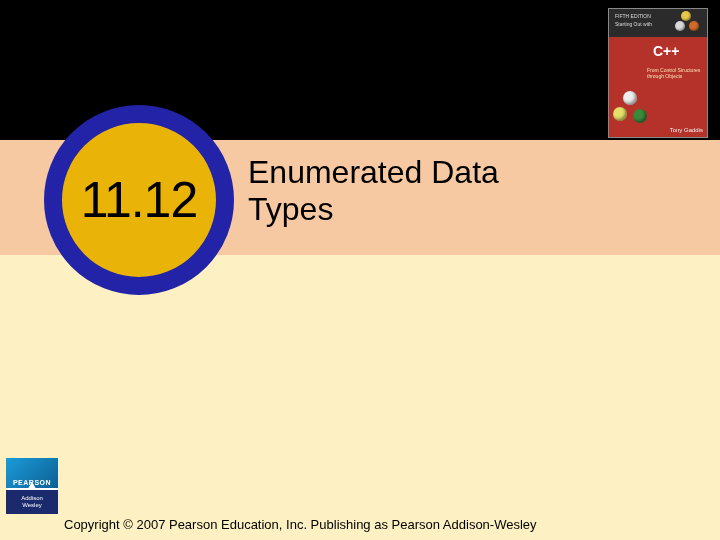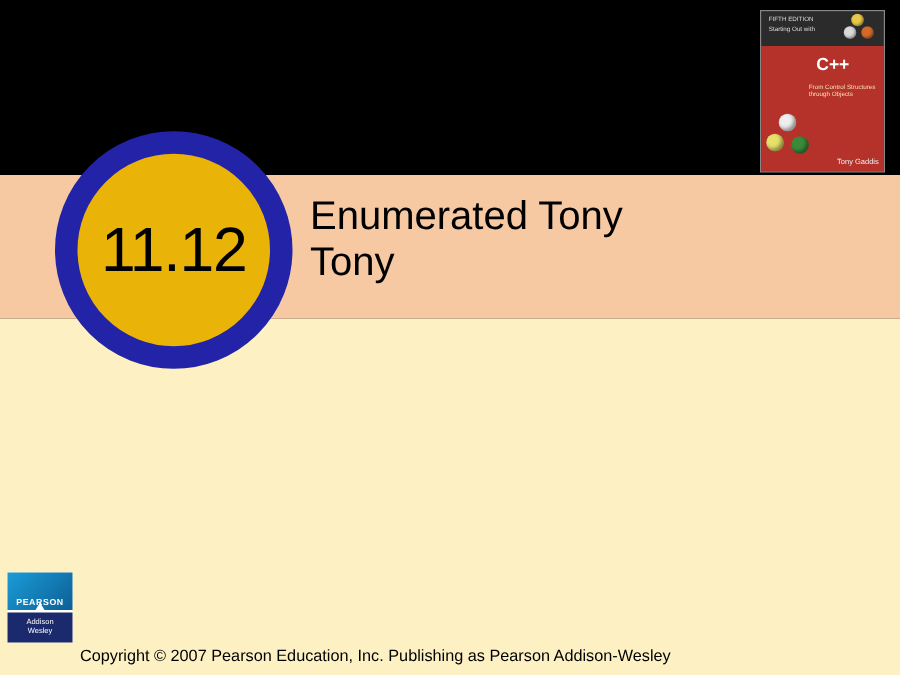--- a/index.html
+++ b/index.html
@@ -142,22 +142,22 @@
     <div class="ball" style="top:18px;left:20px;background:#3a8a3a;"></div>
   </div>
   <div class="author">Tony Gaddis</div>
 </div>
 
 <div class="circle">
   <div class="section-number">11.12</div>
 </div>
 
 <div class="title">
-  <span>Enumerated Tony</span><br>
-  <span>Tony</span>
+  <span>Enumerated Data</span><br>
+  <span>Types</span>
 </div>
 
 <div class="pearson-logo">
   <div class="top">PEARSON</div>
   <div class="tri"></div>
   <div class="bot">
     <span>Addison</span>
     <span>Wesley</span>
   </div>
 </div>

